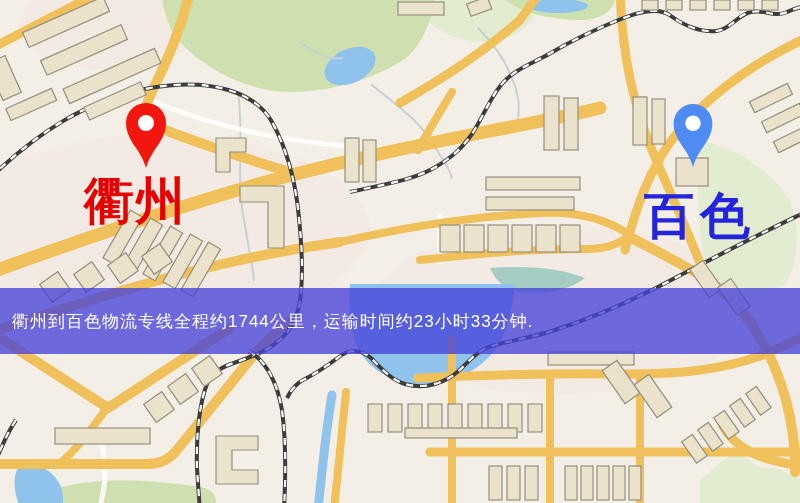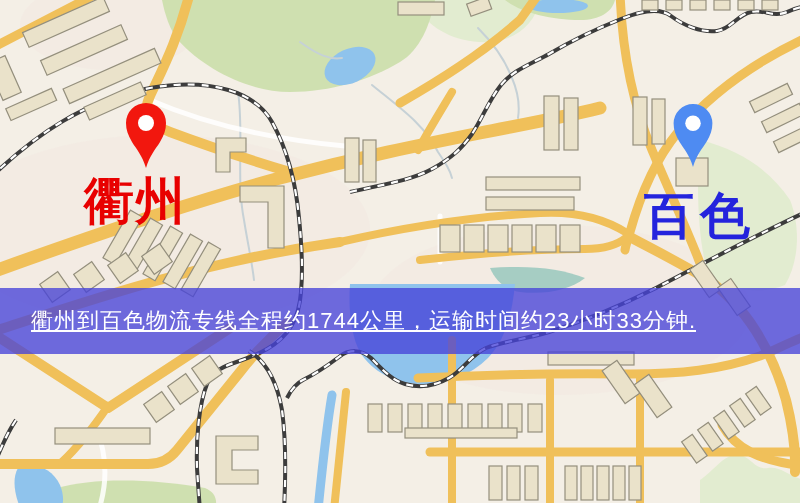--- a/index.html
+++ b/index.html
@@ -30,22 +30,22 @@
     font-size:50px;
   }
   .city-label.origin{left:84px;top:176px;color:var(--label-origin,#e80000);letter-spacing:1px;}
   .city-label.dest{left:644px;top:175px;color:var(--label-dest,#2424dd);letter-spacing:6px;margin-top:16px;}
   .banner{
     position:absolute;left:0;top:288px;width:800px;height:66px;
     background:var(--banner-bg,rgba(71,67,216,.78));
     display:flex;align-items:center;
   }
   .banner-text{
-    color:var(--banner-fg,#fff);font-size:22px;padding-left:31px;
-    letter-spacing:1px;white-space:nowrap;text-decoration:underline;
+    color:var(--banner-fg,#fff);font-size:17px;padding-left:12px;
+    letter-spacing:1px;white-space:nowrap;
   }
 </style>
 </head>
 <body>
 
 <div class="stage">
   <svg width="800" height="503" viewBox="0 0 800 503">
     <defs>
       <path id="rw1" d="M -10 178 C 35 135 85 100 150 88 C 212 77 256 93 272 122 C 287 149 296 184 299 218 C 302 248 303 270 301 292 C 299 320 288 337 267 349 C 240 365 216 362 207 384 C 199 404 196 438 197 468 C 198 484 199 498 200 510"></path>
       <path id="rw1b" d="M 249 351 C 267 362 277 382 282 410 C 286 440 286 472 284 510"></path>

